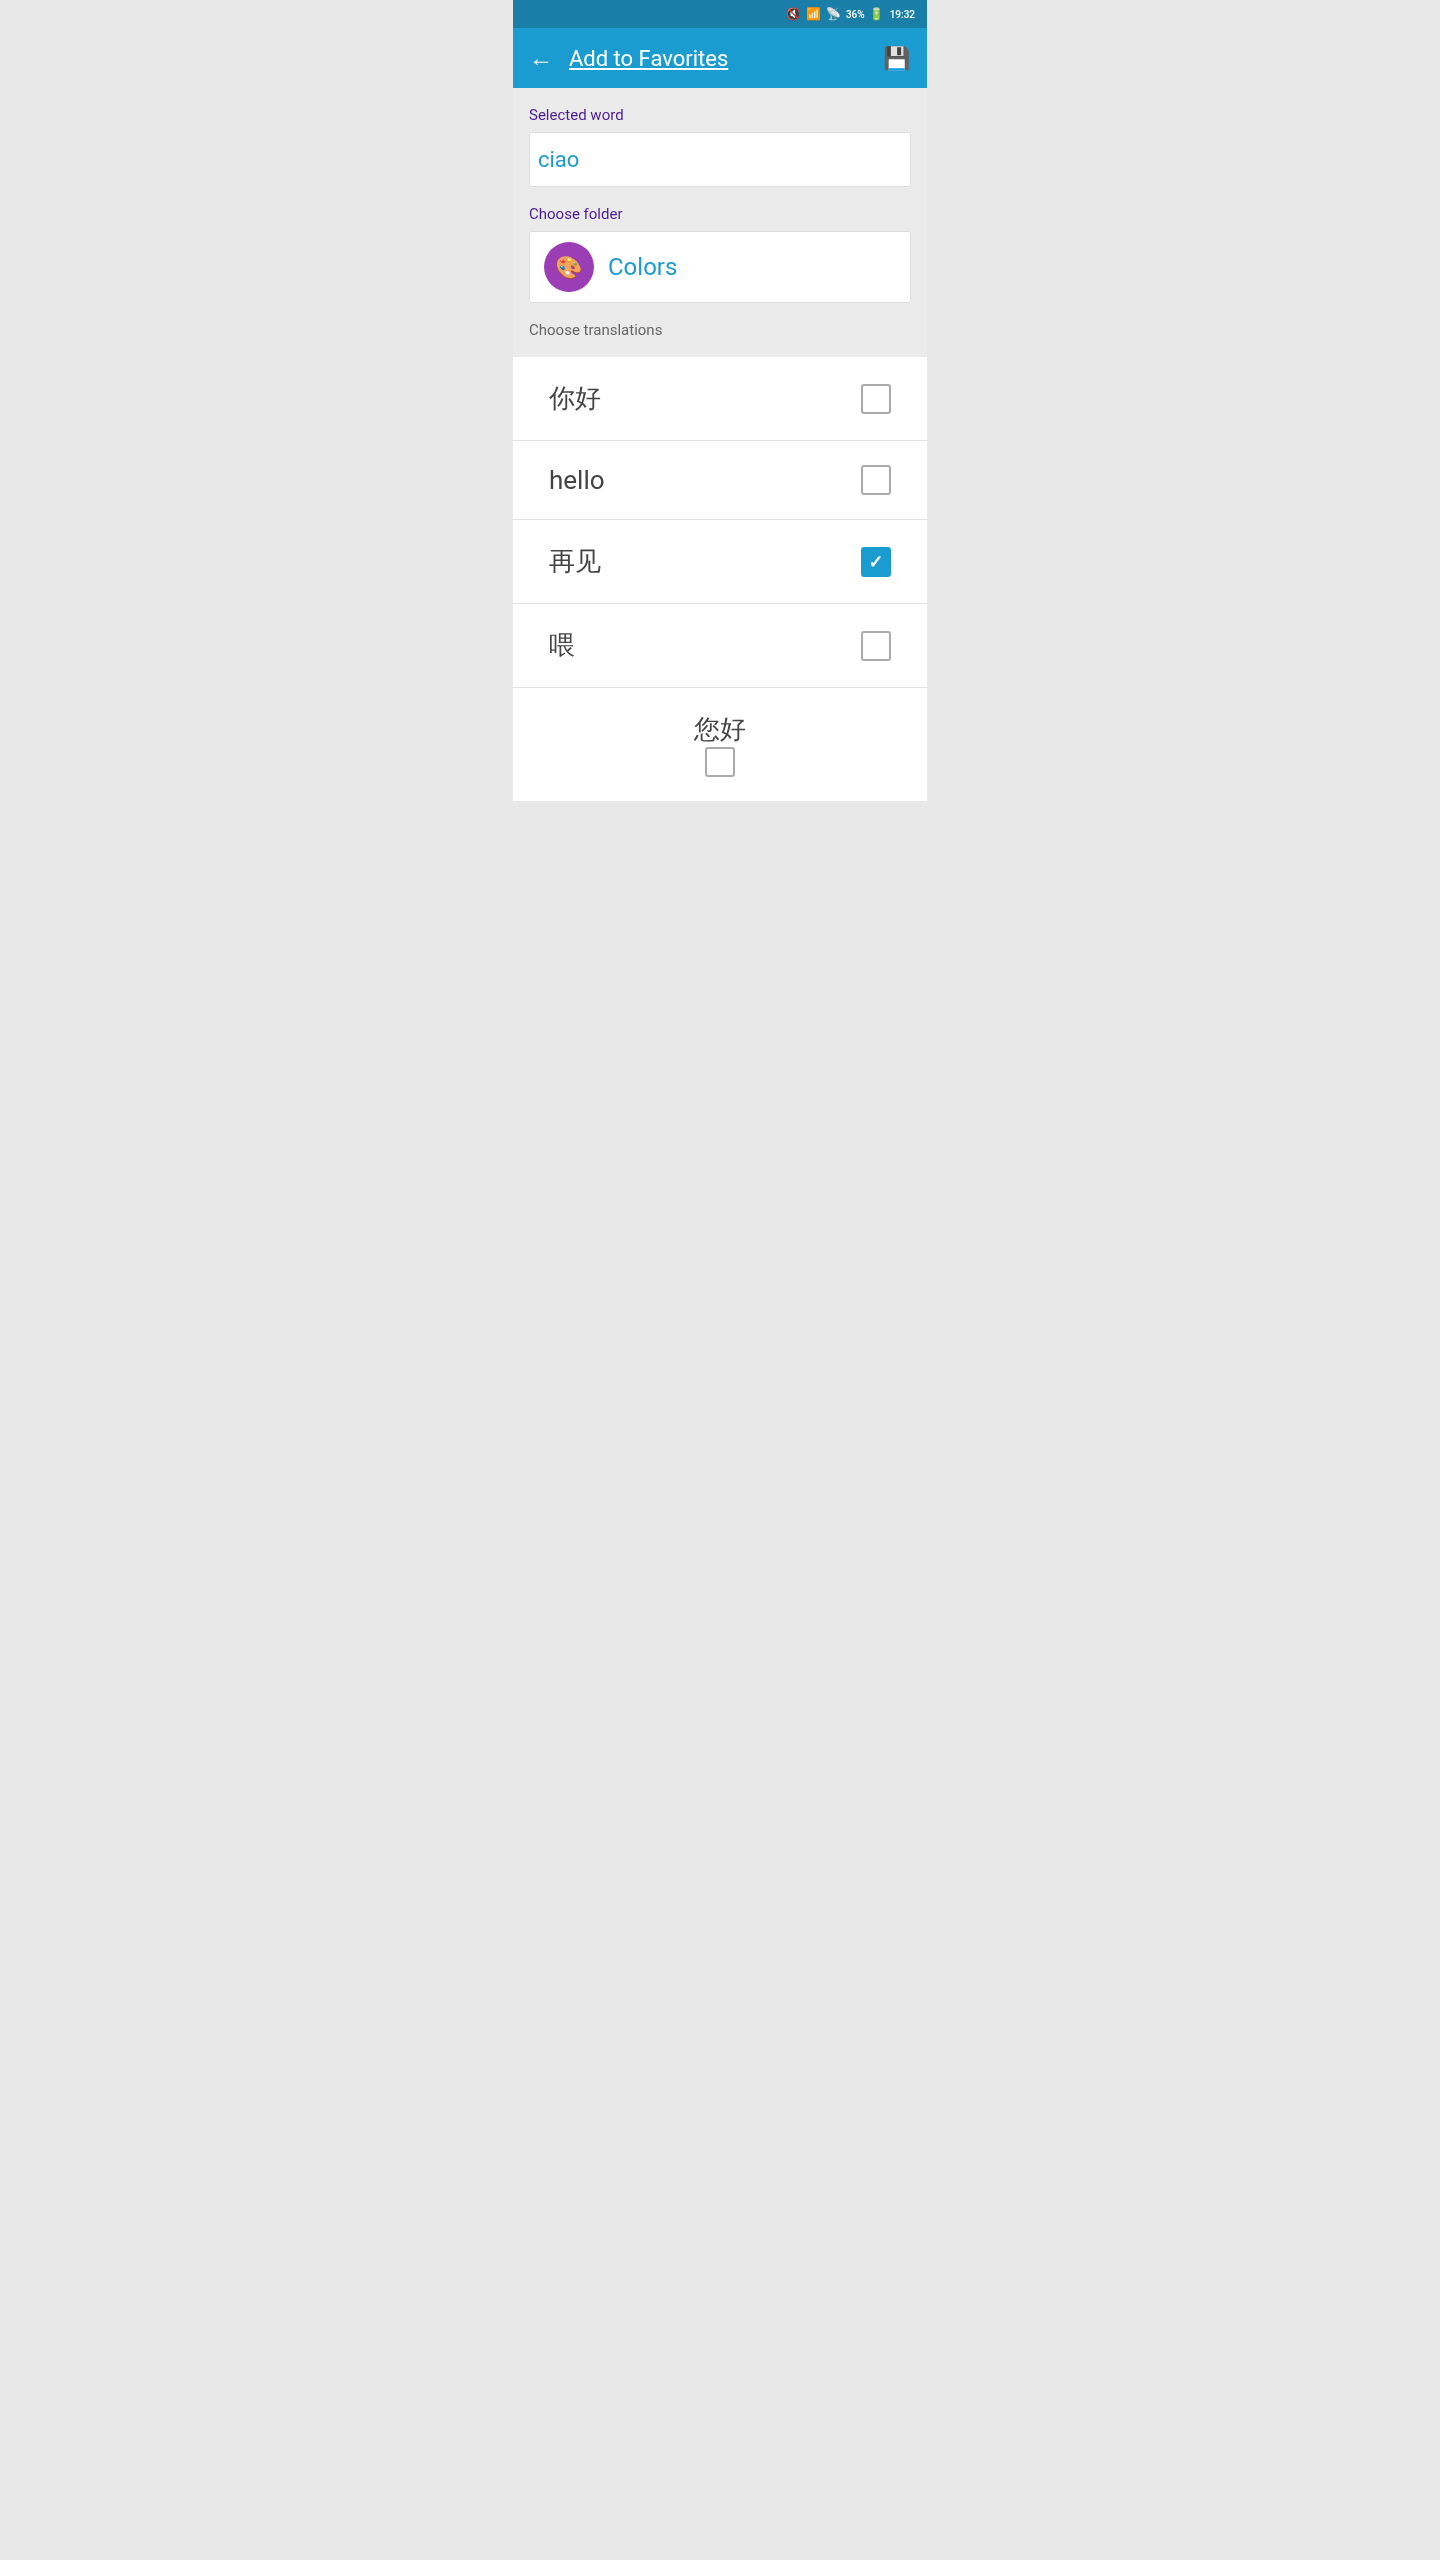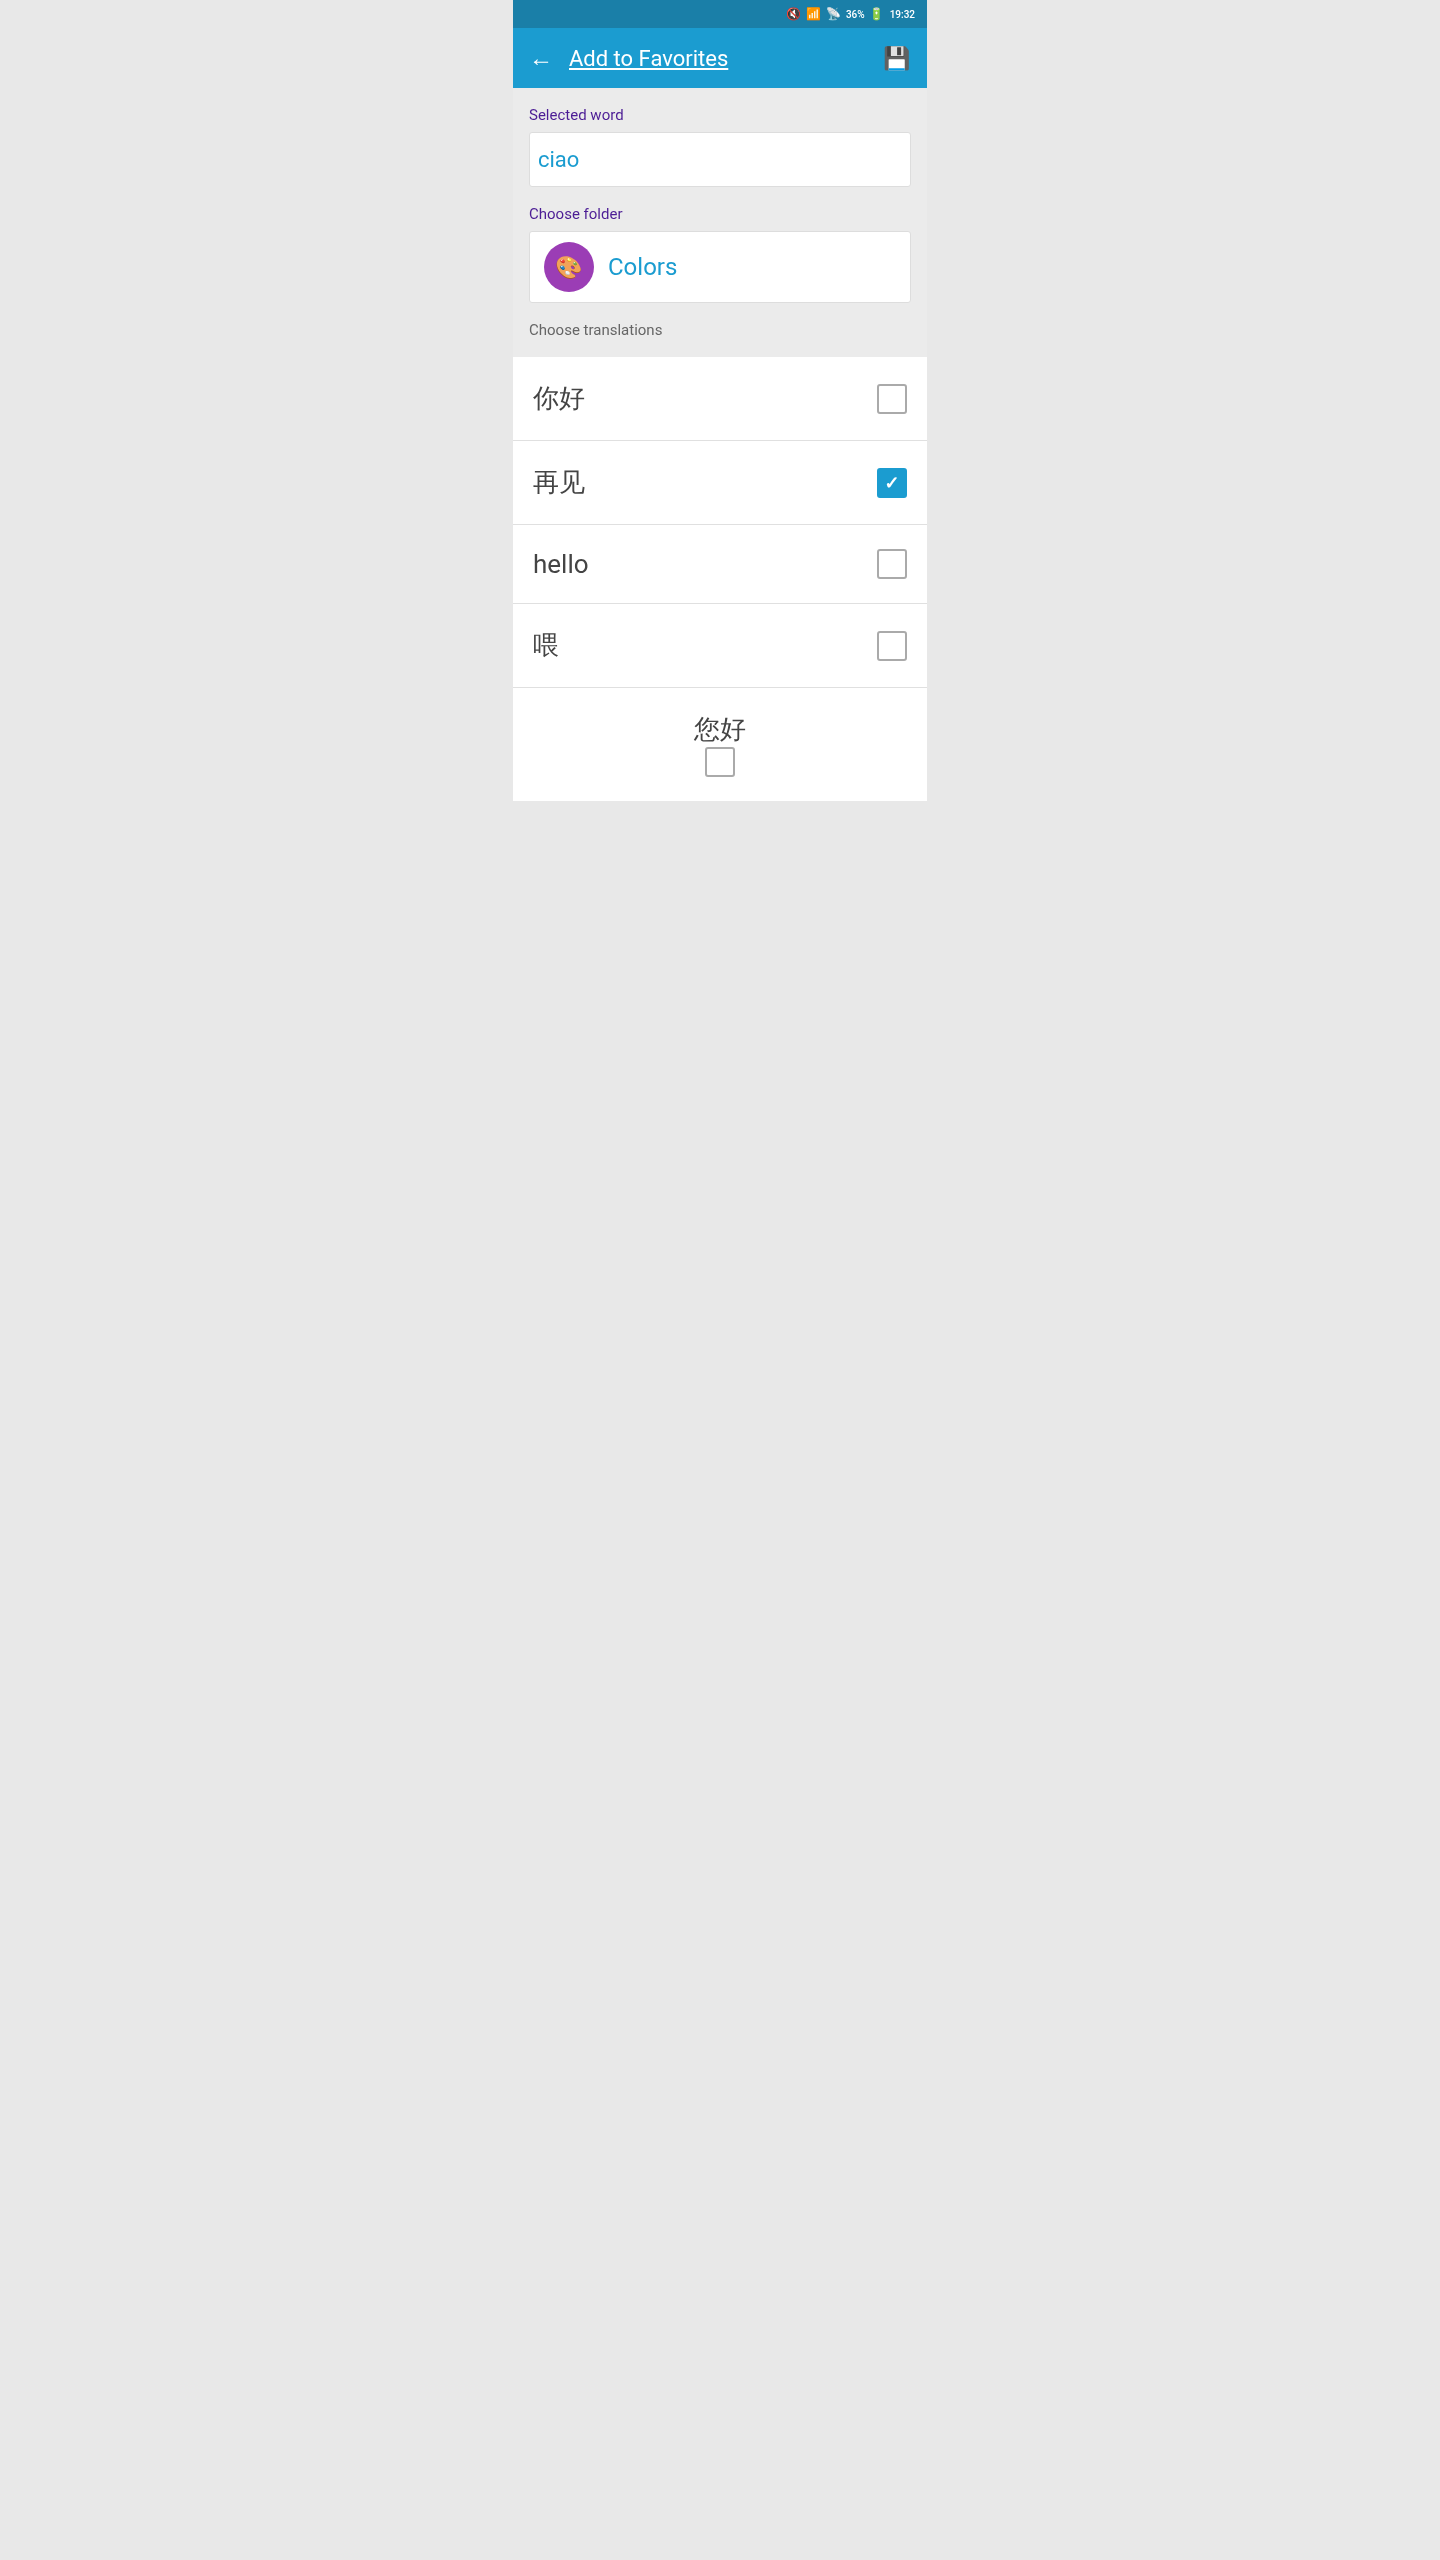--- a/index.html
+++ b/index.html
@@ -147,21 +147,21 @@
     
     .translations-list {
       background: white;
       margin-top: 0;
     }
 
     .translation-item {
       display: flex;
       align-items: center;
       justify-content: space-between;
-      padding: 24px 20px;
+      padding: 24px 36px;
       border-bottom: 1px solid #e0e0e0;
       cursor: pointer;
     }
 
     .translation-item:last-child {
       border-bottom: none;
       flex-direction: column;
     }
 
     .translation-text {
@@ -228,28 +228,28 @@
 
   <div class="translations-label">Choose translations</div>
 </div>
 
 <div class="translations-list">
 <div class="translation-item">
       <span class="translation-text">你好</span>
       <div class="checkbox"></div>
     </div>
     <div class="translation-item">
+      <span class="translation-text">hello</span>
+      <div class="checkbox"></div>
+    </div>
+    <div class="translation-item">
       <span class="translation-text">再见</span>
       <div class="checkbox checked"></div>
     </div>
     <div class="translation-item">
-      <span class="translation-text">hello</span>
-      <div class="checkbox"></div>
-    </div>
-    <div class="translation-item">
       <span class="translation-text">喂</span>
       <div class="checkbox"></div>
     </div>
     <div class="translation-item">
       <span class="translation-text">您好</span>
       <div class="checkbox"></div>
     </div>
   </div>
 
 </body></html>

